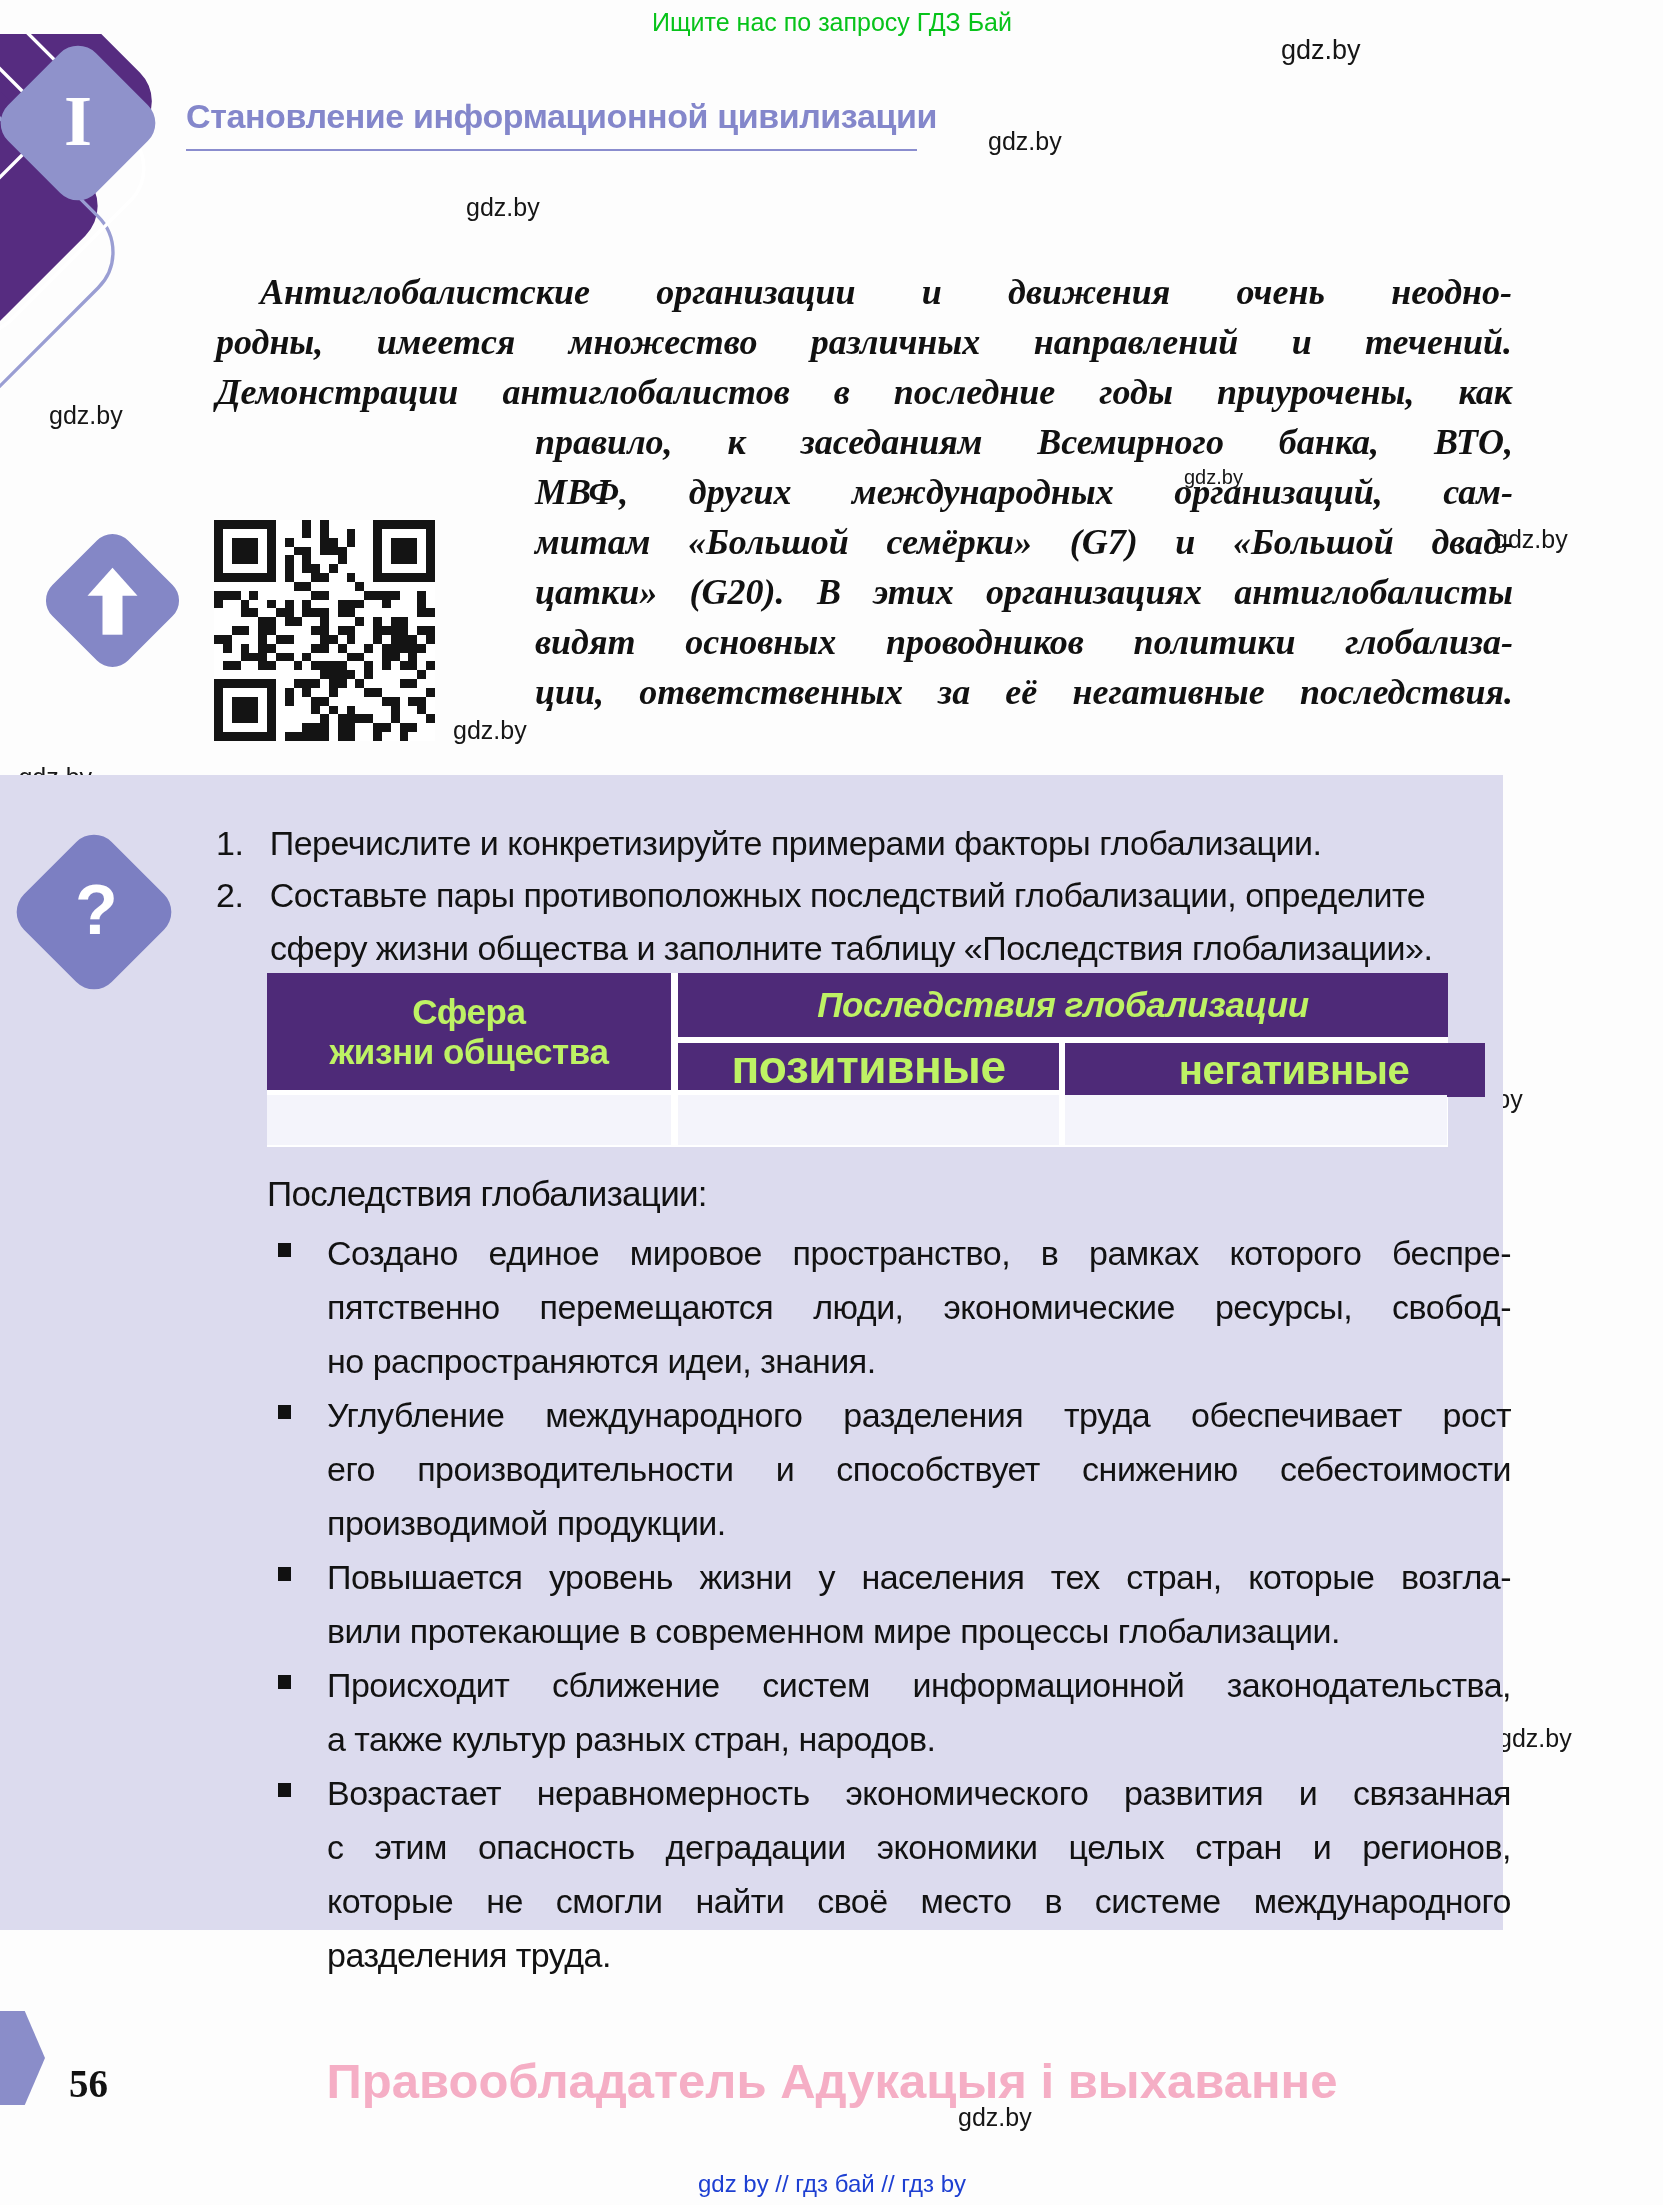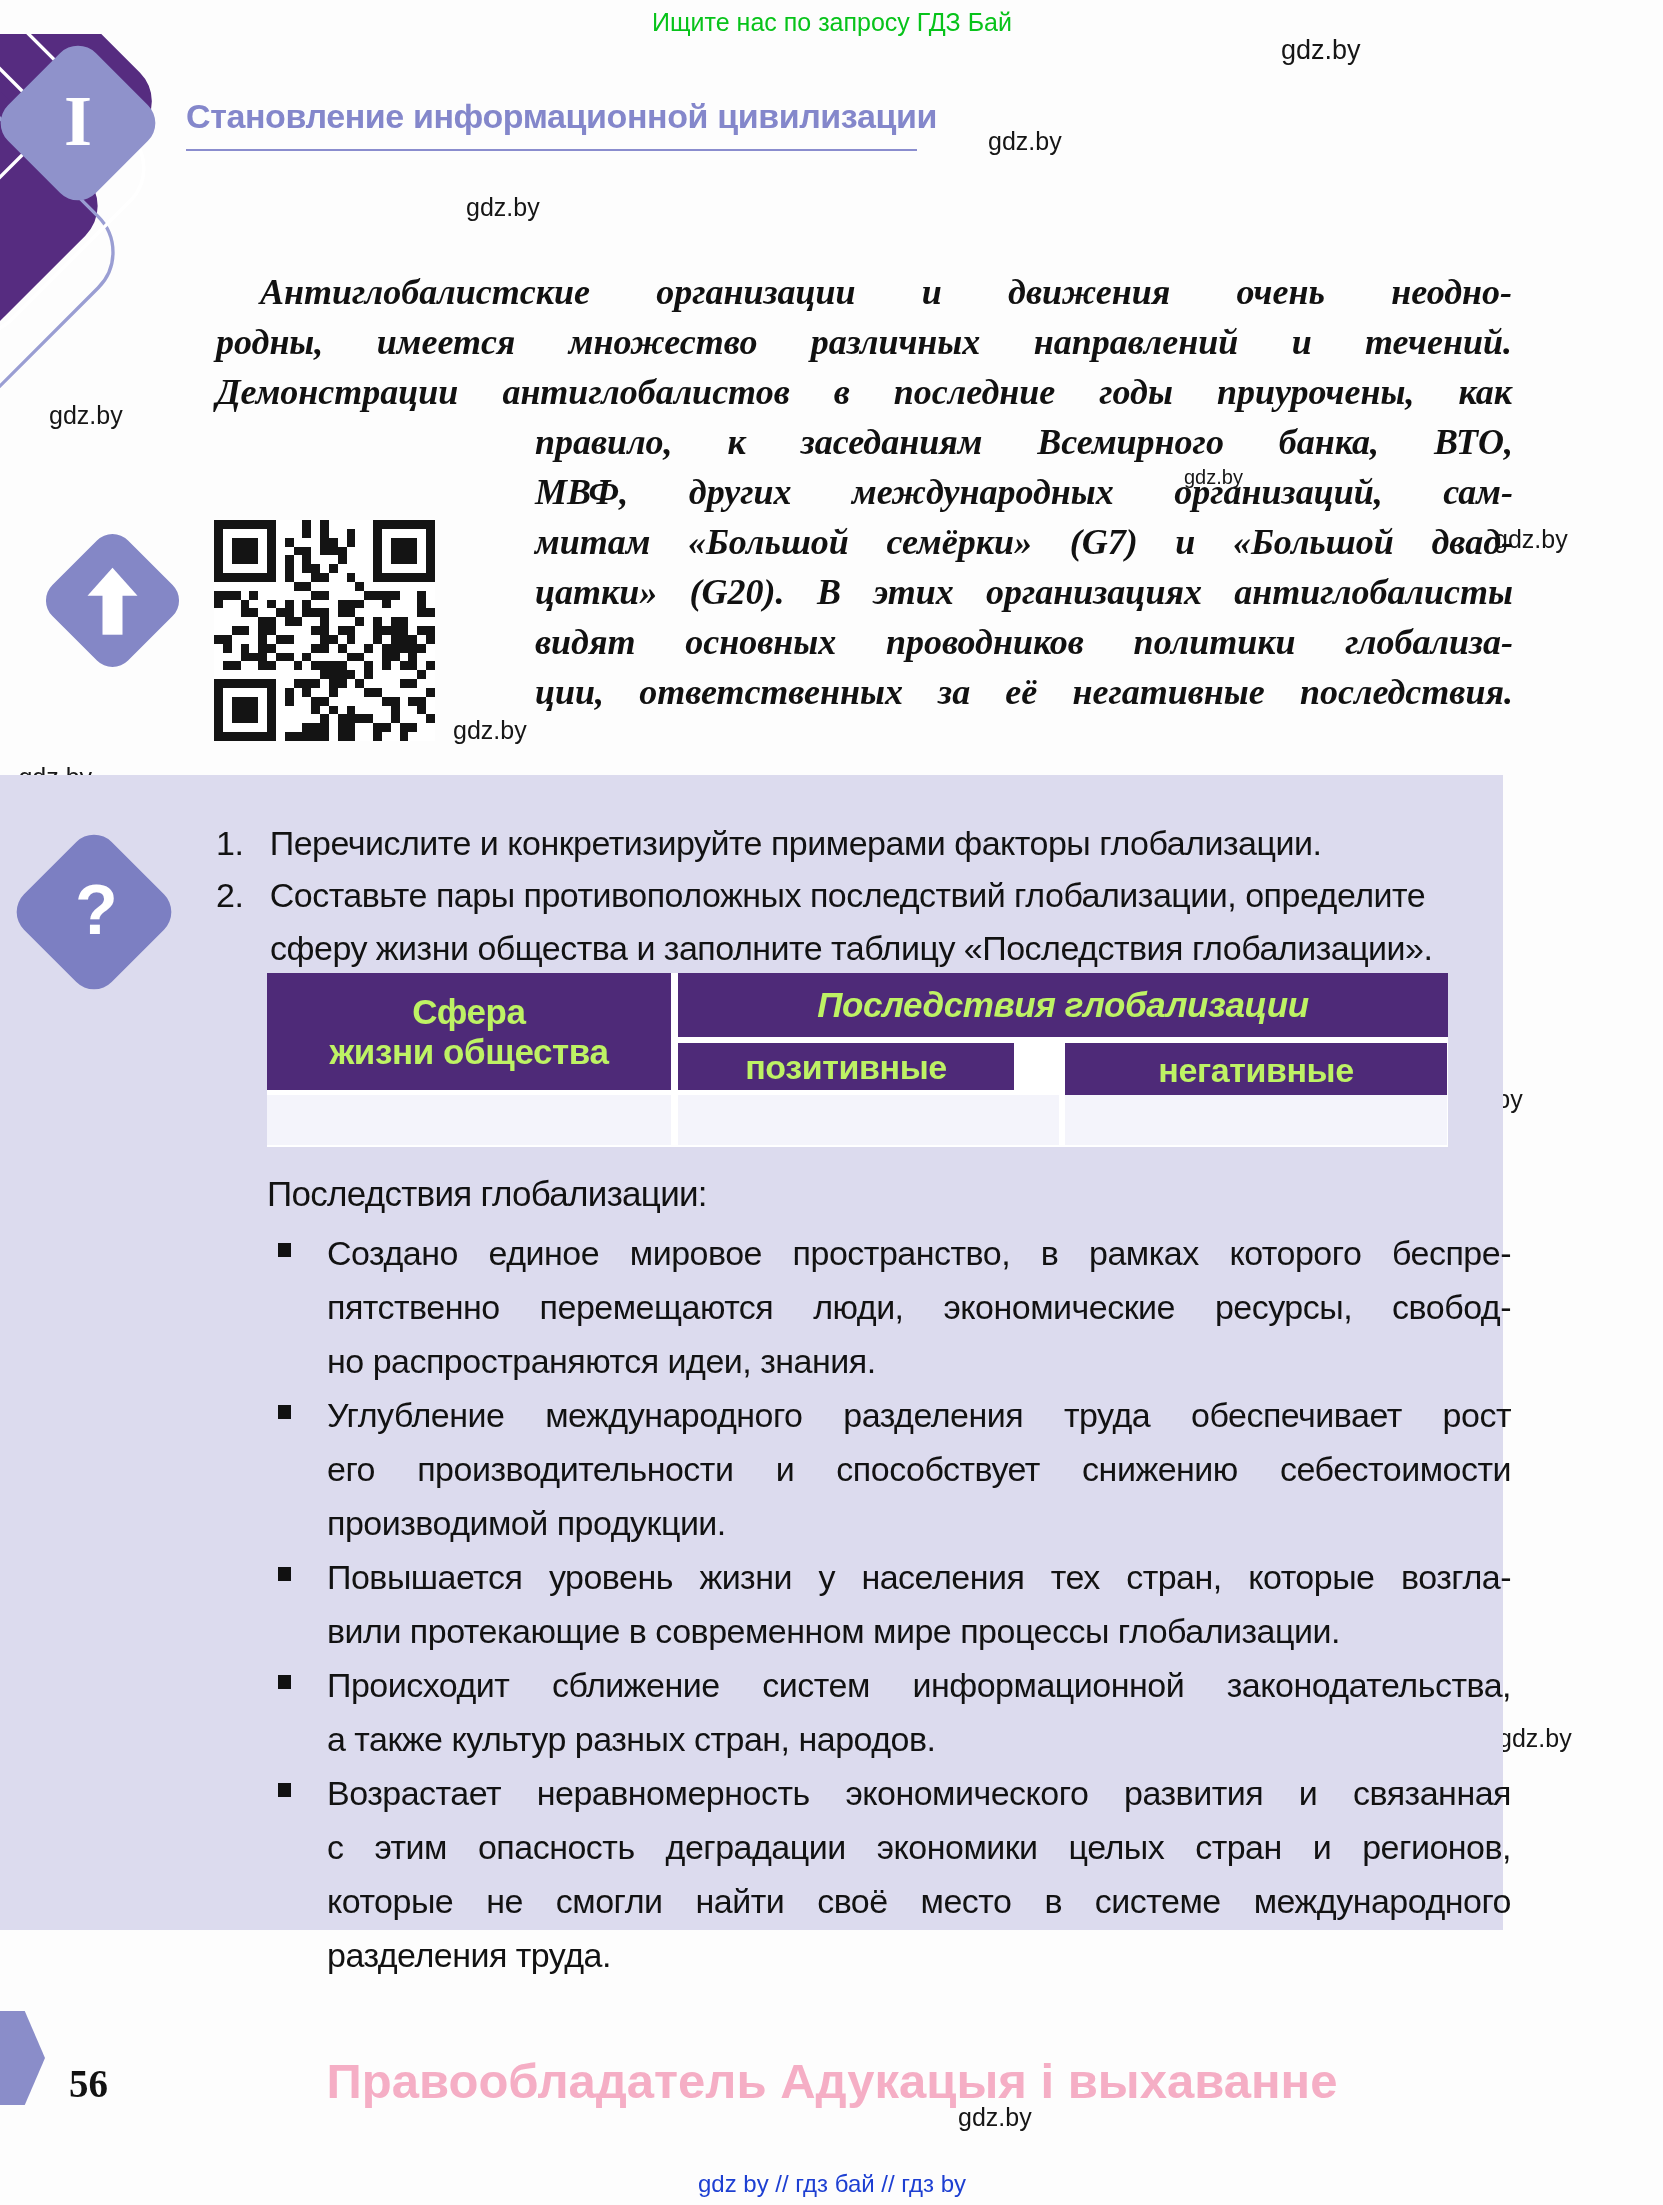--- a/index.html
+++ b/index.html
@@ -344,22 +344,22 @@
 </div>
 
 <div class="abs tbl-bg"></div>
 <div class="tcell thead" style="left:267px;top:973px;width:404px;height:117px;">
   <div>
       <div>Сфера</div>
        <div>жизни общества</div>
     </div>
 </div>
 <div class="tcell thead" style="left:678px;top:973px;width:770px;height:64px;font-style:italic;">Последствия глобализации</div>
-<div class="tcell thead" style="left:678px;top:1043px;width:336px;height:47px;font-size:34px;">позитивные</div>
-<div class="tcell thead" style="left:1065px;top:1043px;width:382px;height:54px;font-size:34px;">негативные</div>
+<div class="tcell thead" style="left:678px;top:1043px;width:381px;height:47px;font-size:46px;">позитивные</div>
+<div class="tcell thead" style="left:1065px;top:1043px;width:382px;height:54px;font-size:40px;padding-left:38px;">негативные</div>
 <div class="tcell tbody-cell" style="left:267px;top:1095px;width:404px;height:50px;"></div>
 <div class="tcell tbody-cell" style="left:678px;top:1095px;width:381px;height:50px;"></div>
 <div class="tcell tbody-cell" style="left:1065px;top:1095px;width:382px;height:50px;"></div>
 
 <div class="abs list-title">Последствия глобализации:</div>
 <div class="abs blist">
     <div class="bline bstart">Создано единое мировое пространство, в рамках которого беспре-</div>
     <div class="bline">пятственно перемещаются люди, экономические ресурсы, свобод-</div>
     <div class="bline blast">но распространяются идеи, знания.</div>
     <div class="bline bstart">Углубление международного разделения труда обеспечивает рост</div>

